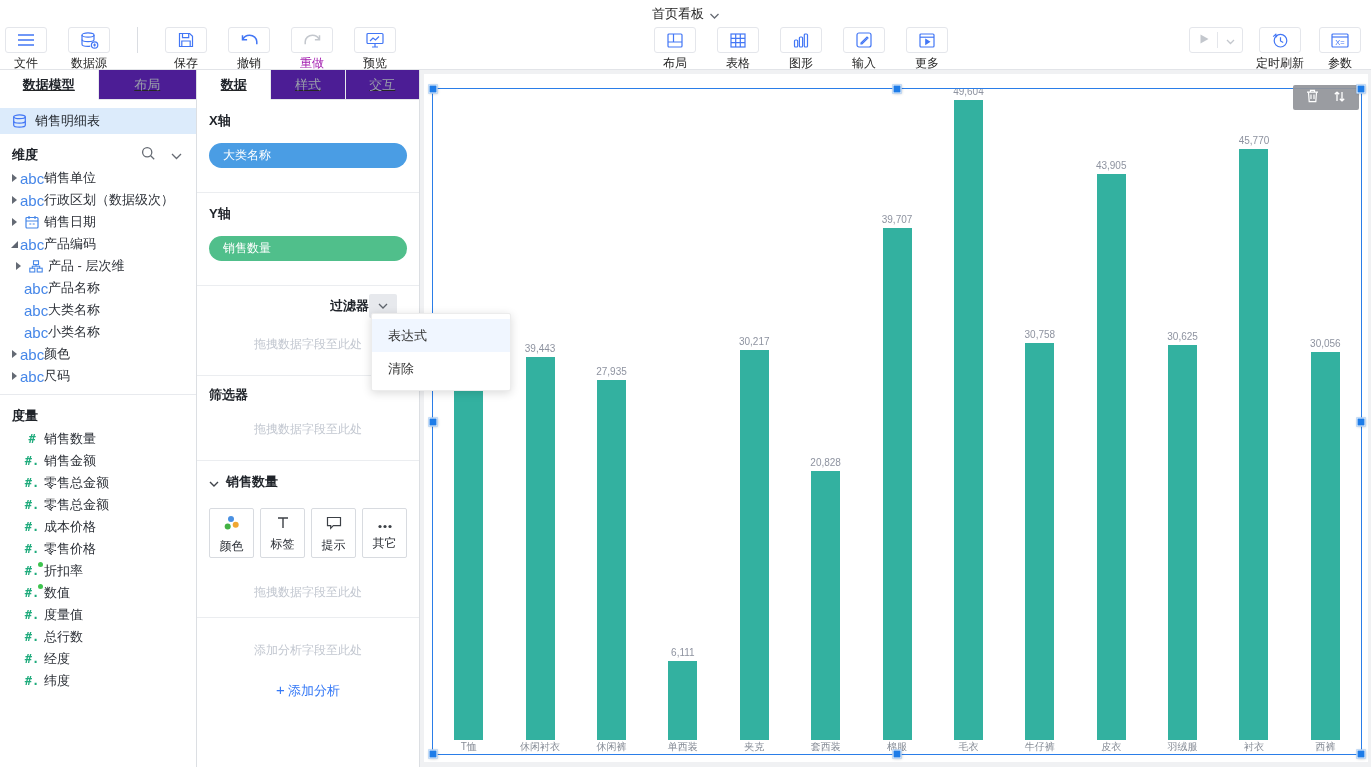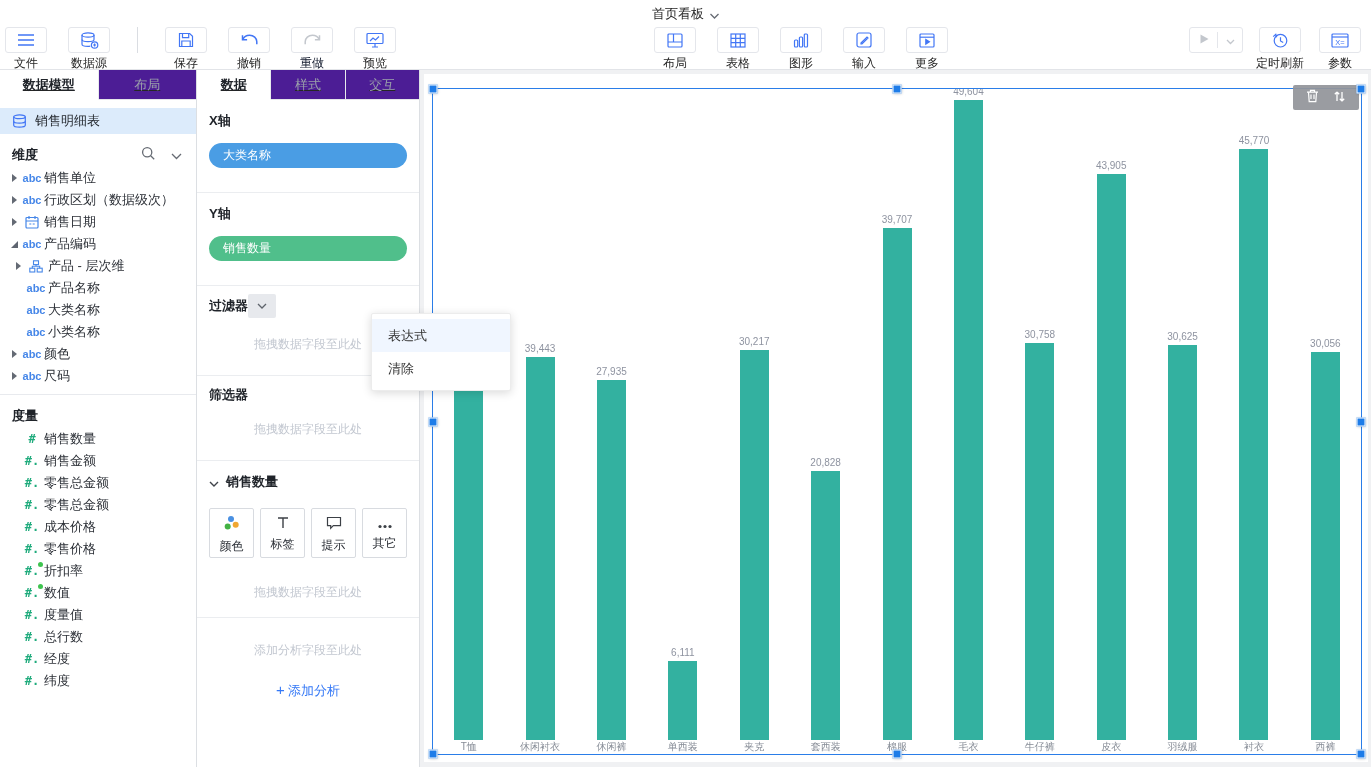--- a/index.html
+++ b/index.html
@@ -10,53 +10,53 @@
   
   .topbar { position:absolute; left:0; top:0; right:0; height:70px; background:#fff; border-bottom:1px solid #e2e4e8; z-index:5; }
   .tb-title { position:absolute; top:5px; left:50%; transform:translateX(-50%); font-size:13px; color:#262626; display:flex; align-items:center; gap:5px; cursor:pointer; white-space:nowrap; }
   .tb-group { position:absolute; top:27px; display:flex; align-items:flex-start; gap:17px; }
   .tb-left { left:3px; }
   .tb-center { left:652px; }
   .tb-right { right:8px; gap:13px; }
   .tb-btn { display:flex; flex-direction:column; align-items:center; gap:4px; min-width:46px; cursor:pointer; }
   .tb-iconbox { width:42px; height:26px; border:1px solid #e4e6eb; border-radius:3px; display:flex; align-items:center; justify-content:center; background:#fff; }
   .tb-label { font-size:12px; color:#262626; line-height:13px; white-space:nowrap; }
-  .tb-btn.disabled .tb-label { color:#0f172a; }
+  .tb-btn.disabled .tb-label { color:#a21caf; }
   .tb-divider { width:1px; height:26px; background:#dadde2; margin:0 8px; }
   .play-box { width:54px; height:26px; border:1px solid #e4e6eb; border-radius:3px; display:flex; align-items:center; justify-content:space-evenly; background:#fff; }
   .play-sep { width:1px; height:16px; background:#e4e6eb; }
 
   
   .left-panel { position:absolute; left:0; top:70px; width:197px; bottom:0; background:#fff; border-right:1px solid #dcdfe3; }
   .mid-panel  { position:absolute; left:197px; top:70px; width:223px; bottom:0; background:#fff; border-right:1px solid #dcdfe3; }
   .panel-tabs { display:flex; height:30px; background:#4c1d95;text-decoration:underline; }
   .panel-tab { flex:1; display:flex; align-items:center; justify-content:center; font-size:13px; color:#9ba1aa; border-right:1px solid #e8eaee; border-bottom:1px solid #e3e5e9; cursor:pointer; }
   .panel-tab:last-child { border-right:none; }
   .panel-tab.active { background:#fff; color:#20242a; font-weight:bold; border-bottom-color:#fff; }
 
   .table-row { margin-top:8px; height:26px; background:#dcebfb; display:flex; align-items:center; padding-left:12px; gap:8px; font-size:13px; color:#24292f; cursor:pointer; }
   .list-header { display:flex; align-items:center; height:24px; margin-top:9px; padding:0 14px 0 12px; font-size:13px; font-weight:bold; color:#1f2329; }
   .list-header .hdr-icons { margin-left:auto; display:flex; align-items:center; gap:15px; }
   .tree { font-size:13px; color:#2b2f36; }
   .tree-row { height:22px; display:flex; align-items:center; cursor:pointer; }
   .tr-arrow { width:12px; flex:none; display:flex; align-items:center; justify-content:center; }
   .arr-col { width:0; height:0; border-left:5px solid #646a74; border-top:4px solid transparent; border-bottom:4px solid transparent; }
   .arr-exp { width:0; height:0; border-bottom:7px solid #5f6570; border-left:7px solid transparent; }
-  .abc-ic { width:24px; flex:none; color:#4586e8; font-size:11px; font-weight:bold; text-align:center; letter-spacing:0; }
+  .abc-ic { width:24px; flex:none; color:#4586e8; font-size:15px; font-weight:normal; text-align:center; letter-spacing:0; }
   .svg-ic { width:24px; flex:none; display:flex; align-items:center; justify-content:center; }
   .m-ic { width:24px; flex:none; text-align:center; color:#1fab7c; font-size:12px; font-weight:bold; position:relative; font-family:"DejaVu Sans Mono",monospace; }
   .m-ic .calc-dot { position:absolute; top:-2px; right:1px; width:5px; height:5px; border-radius:50%; background:#3ec44f; }
   .sec-divider { border-top:1px solid #e8eaee; margin-top:7px; }
 
   
   .cfg { padding:0 12px; }
   .cfg-label { font-size:13px; font-weight:bold; color:#1f2329; margin-top:12px; }
   .pill { margin-top:13px; height:25px; border-radius:13px; color:#fff; font-size:12px; display:flex; align-items:center; padding-left:14px; margin-bottom:24px; cursor:grab; }
   .cfg-div { border:none; border-top:1px solid #ebedf0; margin:0 -12px; }
-  .filter-head { display:flex; align-items:center; justify-content:flex-start; margin-top:8px; height:24px; }
+  .filter-head { display:flex; align-items:center; justify-content:flex-end; margin-top:8px; height:24px; }
   .dd-btn { width:28px; height:24px; background:#e7e9ed; border-radius:2px; display:flex; align-items:center; justify-content:center; cursor:pointer; margin-right:10px; }
   .placeholder { text-align:center; color:#c2c7d0; font-size:12px; margin:18px 0 22px; }
   .collapse-head { display:flex; align-items:center; gap:7px; margin-top:9px; height:24px; font-size:13px; font-weight:bold; color:#1f2329; cursor:pointer; }
   .chip-row { display:flex; gap:6px; margin-top:14px; }
   .chip { width:45px; height:50px; border:1px solid #d8dbe0; border-radius:2px; background:#fff; display:flex; flex-direction:column; align-items:center; justify-content:center; gap:5px; cursor:pointer; }
   .chip-label { font-size:12px; color:#2b2f36; line-height:12px; }
   .add-link { color:#3478f6; font-size:13px; text-align:center; margin-top:22px; cursor:pointer; }
   .add-link .plus { font-size:15px; margin-right:3px; }
 
   

